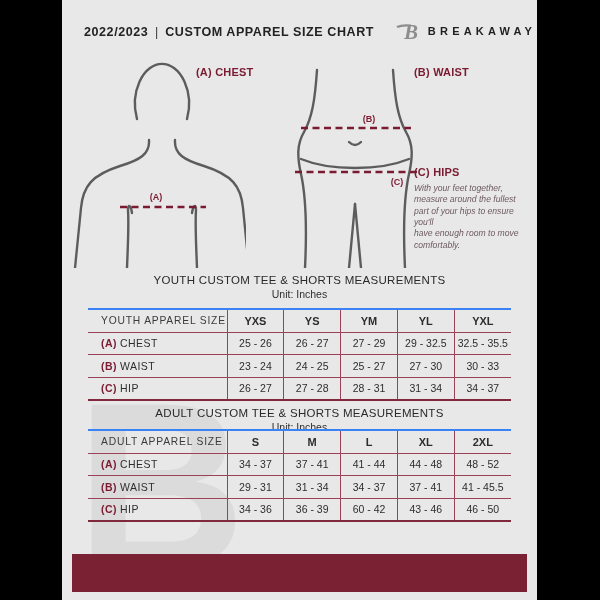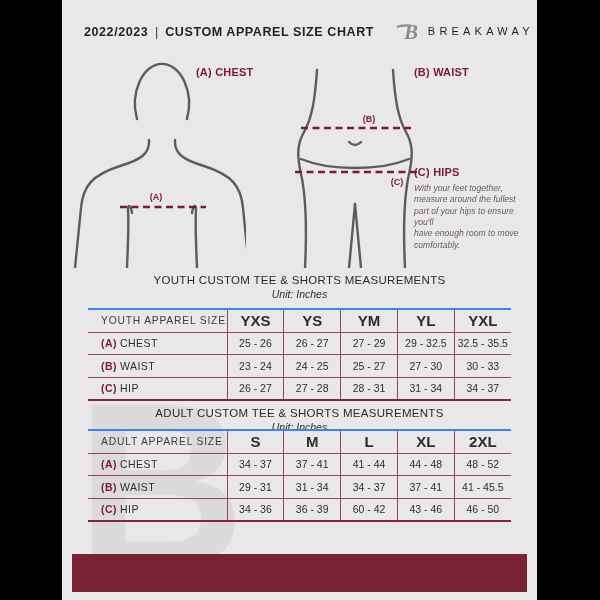--- a/index.html
+++ b/index.html
@@ -7,54 +7,54 @@
          font-family:"Liberation Sans",sans-serif;padding-left:42px;-webkit-font-smoothing:antialiased;}
   .page{position:absolute;left:62px;top:0;width:475px;height:600px;background:#e8e8e8;}
 
   
   .hdr{position:absolute;left:22px;top:18px;width:432px;height:26px;display:flex;
        align-items:center;justify-content:space-between;}
   .hdr-title{font-weight:bold;font-size:13.5px;color:#232323;letter-spacing:.6px;
        transform:scaleX(.93);transform-origin:left center;white-space:nowrap;}
   .hdr-title .div{margin:0 7px;font-weight:normal;color:#3a3a3a;}
   .hdr-brand{display:flex;align-items:center;gap:5px;}
-  .brand-name{font-weight:normal;font-size:11px;letter-spacing:4.2px;color:#1f1f1f;}
+  .brand-name{font-weight:bold;font-size:11px;letter-spacing:4.2px;color:#1f1f1f;}
 
   
   .gblock{position:absolute;z-index:2;}
   .gblock h3{margin:0 0 5px 0;font-size:11px;font-weight:bold;color:#7a1b31;letter-spacing:.2px;}
   .gblock p{margin:0;font-size:8.6px;line-height:1.32;font-style:italic;color:#6d5962;white-space:pre-line;}
   #chest-block{left:134px;top:66px;width:90px;}
   #waist-block{left:352px;top:66px;width:108px;}
   #hips-block{left:352px;top:166px;width:118px;}
 
   .fig{position:absolute;top:62px;}
   #upper-fig{left:8px;}
   #lower-fig{left:233px;}
 
   
   .sec-title{position:absolute;left:0;width:475px;text-align:center;font-weight:normal;
        font-size:11.5px;color:#2a2a2a;letter-spacing:.3px;z-index:2;}
-  .sec-unit{position:absolute;left:0;width:475px;text-align:center;font-style:italic;
+  .sec-unit{position:absolute;left:0;width:475px;text-align:center;
        font-size:10.5px;color:#2f2f2f;z-index:2;}
 
   
   table.sizes{position:absolute;left:26px;border-collapse:collapse;table-layout:fixed;
        width:423px;border-top:2px solid #3b82f6;border-bottom:2.5px solid #82283d;z-index:2;}
   table.sizes col.c-label{width:139px;}
   table.sizes col.c-val{width:56.8px;}
   table.sizes tr+tr td, table.sizes tr+tr th{border-top:1.4px solid #9a4257;}
   table.sizes td+td, table.sizes th+th{border-left:1.4px solid #9a4257;}
   table.sizes th, table.sizes td{height:21.5px;padding:0;font-size:10.5px;color:#2d2d2d;
        text-align:center;vertical-align:middle;}
   table.sizes th.lbl{font-weight:normal;text-align:left;padding-left:13px;font-size:10.3px;
        color:#3b3b3b;letter-spacing:.8px;}
   table.sizes td.lbl{text-align:left;padding-left:13px;letter-spacing:.4px;color:#2e2e2e;}
   table.sizes td.lbl .pfx{color:#7a1b31;font-weight:bold;}
-  table.sizes th.size-h{font-weight:bold;font-size:15px;text-align:center;}
+  table.sizes th.size-h{font-weight:bold;font-size:11px;text-align:center;}
 
   #youth-title{top:274px;} #youth-unit{top:288px;} #youth-table{top:308px;}
   #adult-title{top:407px;} #adult-unit{top:421px;} #adult-table{top:429px;}
 
   
   .watermark{position:absolute;left:14px;top:368px;font-size:235px;line-height:1;
        font-weight:bold;color:#dcdbdb;z-index:1;user-select:none;}
 
   
   .footer-bar{position:absolute;left:10px;top:554px;width:455px;height:38px;

